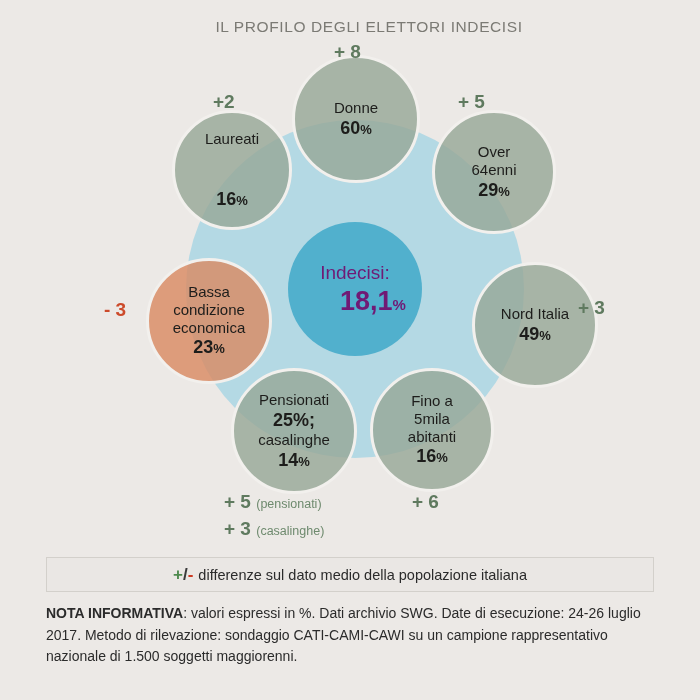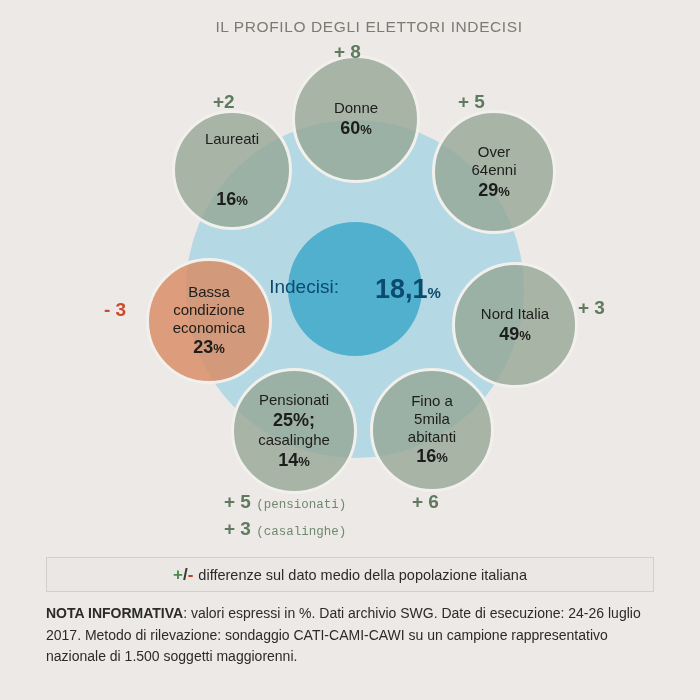--- a/index.html
+++ b/index.html
@@ -52,24 +52,24 @@
   
   .center-bubble {
     position: absolute;
     left: 288px;
     top: 222px;
     width: 134px;
     height: 134px;
     border-radius: 50%;
     background: #51b0cd;
     display: flex;
-    flex-direction: row;
+    flex-direction: column;
     align-items: center;
     justify-content: center;
-    color: #0c4a6e;
+    color: #701a75;
     z-index: 5;
   }
   .center-label {
     font-size: 19px;
     line-height: 1.1;
     margin-bottom: 3px;
   }
   .center-value {
     font-size: 27px;
     font-weight: bold;
@@ -104,40 +104,39 @@
     font-size: 18px;
     margin-top: 1px;
   }
   .bubble .val .pct { font-size: 13px; font-weight: bold; }
   .bubble .lbl { display:block; }
 
   
   #bub-donne      { left: 292px; top: 55px;  width: 128px; height: 128px; }
   #bub-laureati   { left: 172px; top: 110px; width: 120px; height: 120px; gap: 40px; }
   #bub-over64     { left: 432px; top: 110px; width: 124px; height: 124px; }
-  #bub-nord       { left: 452px; top: 262px; width: 126px; height: 126px; }
+  #bub-nord       { left: 472px; top: 262px; width: 126px; height: 126px; }
   #bub-fino       { left: 370px; top: 368px; width: 124px; height: 124px; }
   #bub-pens       { left: 231px; top: 368px; width: 126px; height: 126px; }
   #bub-bassa      { left: 146px; top: 258px; width: 126px; height: 126px; }
 
   
   .delta {
     position: absolute;
     font-size: 19px;
     font-weight: bold;
     color: #5f7a5f;
     z-index: 6;
     white-space: nowrap;
   }
   .delta.neg { color: #cc4a2a; }
   .delta .sub {
     font-size: 12.5px;
     font-weight: normal;
     color: #6e8a6e;
-    font-family: Liberation Mono, monospace;
   }
 
   #d-donne    { left: 334px; top: 41px; }
   #d-laureati { left: 213px; top: 91px; }
   #d-over64   { left: 458px; top: 91px; }
   #d-nord     { left: 578px; top: 297px; }
   #d-fino     { left: 412px; top: 491px; }
   #d-bassa    { left: 104px; top: 299px; }
   #d-pens-a   { left: 224px; top: 491px; }
   #d-pens-b   { left: 224px; top: 518px; }

